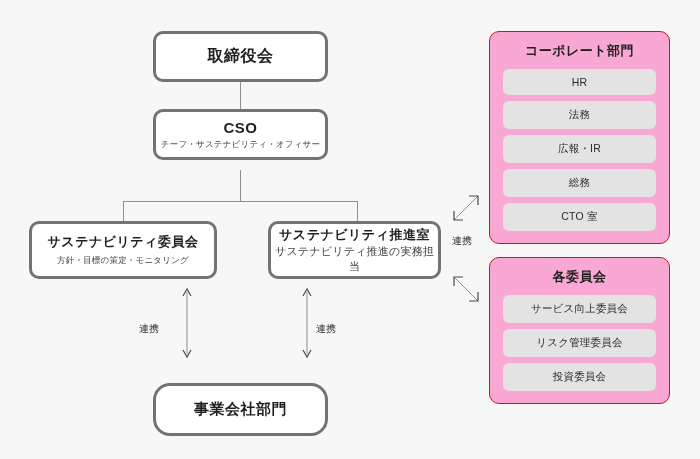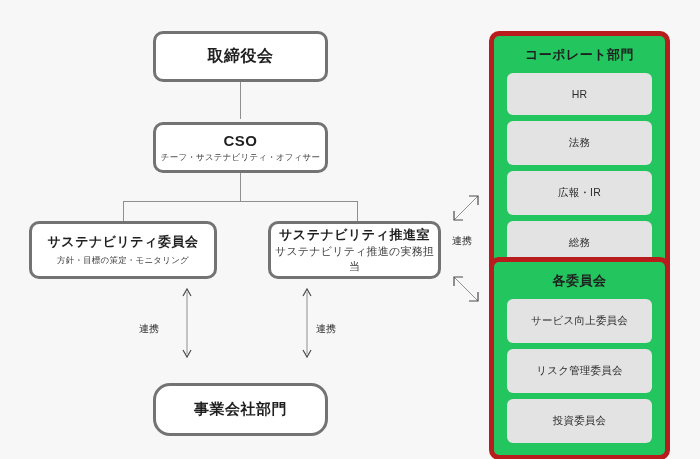--- a/index.html
+++ b/index.html
@@ -40,21 +40,21 @@
   }
   .node .subtitle {
     color: #3c3c3c;
     letter-spacing: 0.2px;
   }
 
   
   #node-board      { left: 153px; top: 31px;  width: 175px; height: 51px;  }
   #node-board .title { font-size: 16px; }
 
-  #node-cso        { left: 153px; top: 122px; width: 175px; height: 51px;  }
+  #node-cso        { left: 153px; top: 109px; width: 175px; height: 51px;  }
   #node-cso .title { font-size: 15px; }
   #node-cso .subtitle { font-size: 8.5px; margin-top: 3px; }
 
   #node-committee  { left: 29px;  top: 221px; width: 188px; height: 58px;  }
   #node-committee .title { font-size: 13px; }
   #node-committee .subtitle { font-size: 8.5px; margin-top: 4px; }
 
   #node-office     { left: 268px; top: 221px; width: 173px; height: 58px;  }
   #node-office .title { font-size: 13px; }
   #node-office .subtitle { font-size: 11px; margin-top: 0; }
@@ -99,40 +99,40 @@
     white-space: nowrap;
   }
   #label-left   { left: 139px; top: 322px; }
   #label-right  { left: 316px; top: 322px; }
   #label-side   { left: 452px; top: 234px; }
 
   
   .panel {
     position: absolute;
     box-sizing: border-box;
-    background: #22c55e;
-    border: 5px solid #b91c1c;
+    background: #f9a8d4;
+    border: 1px solid #b91c1c;
     border-radius: 10px;
     padding: 10px 13px 12px 13px;
   }
   .panel-title {
     text-align: center;
     font-size: 13px;
     font-weight: bold;
     color: #1f1f1f;
     margin-bottom: 9px;
     letter-spacing: 0.5px;
   }
   .panel-item {
     background: #e3e3e3;
     border-radius: 6px;
     text-align: center;
     font-size: 10.5px;
     color: #2b2b2b;
-    padding: 15px 4px;
+    padding: 7px 4px;
     margin-bottom: 6px;
     letter-spacing: 0.2px;
   }
   .panel-item:last-child { margin-bottom: 0; }
 
   #panel-corporate { left: 489px; top: 31px;  width: 181px; }
   #panel-committees{ left: 489px; top: 257px; width: 181px; }
 </style>
 </head>
 <body>

